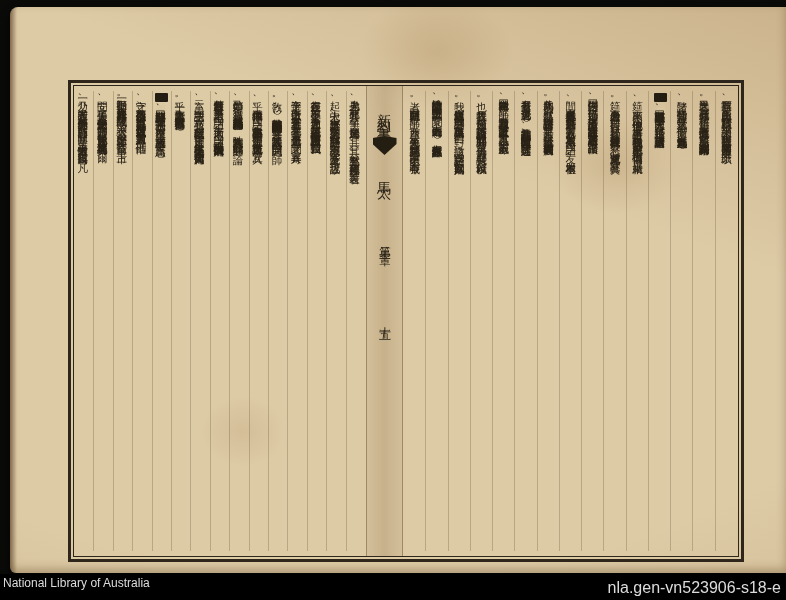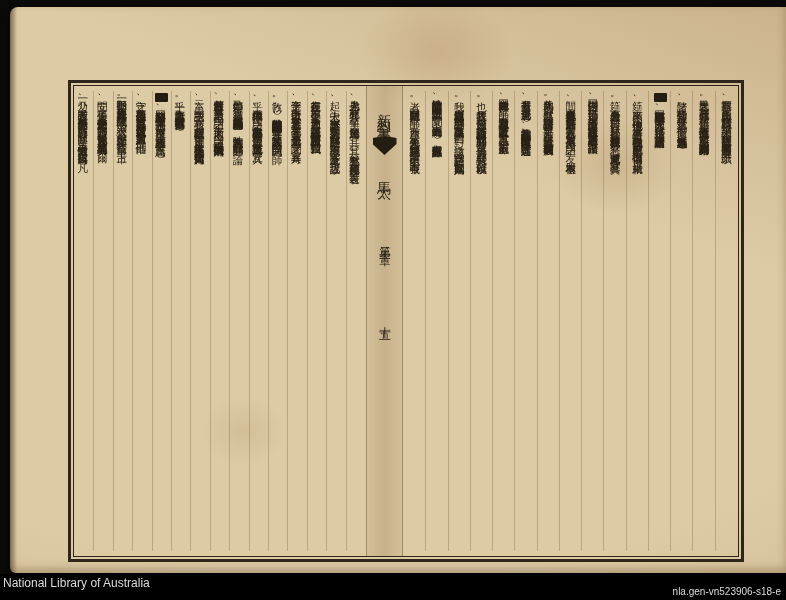--- a/index.html
+++ b/index.html
@@ -60,21 +60,21 @@
                   clip-path:polygon(0 10%, 50% 0, 100% 10%, 100% 42%, 50% 100%, 0 42%); }
   .spine-gospel { margin-top:16px; writing-mode:vertical-rl; font-size:14px; letter-spacing:4px; color:#292216; }
   .spine-chapter{ margin-top:58px; writing-mode:vertical-rl; font-size:11.5px; letter-spacing:2px; color:#292216; }
   .spine-page   { margin-top:70px; writing-mode:vertical-rl; font-size:12px; letter-spacing:3px; color:#292216; }
 
   
   .caption-bar  { position:absolute; left:0; bottom:0; width:786px; height:26px; background:#000; }
   .caption-left { position:absolute; left:3px; top:2px;
                   font-family:"Liberation Sans", sans-serif; font-size:12px; color:#dcdcdc;text-align:right; }
   .caption-right{ position:absolute; right:5px; bottom:3px;
-                  font-family:"Liberation Sans", sans-serif; font-size:10px; color:#dcdcdc; }
+                  font-family:"Liberation Sans", sans-serif; font-size:16px; color:#dcdcdc; }
 </style>
 </head>
 <body>
 
 <div class="photo">
   <div class="paper">
     <div class="frame">
       <div class="frame-inner">
 
         <div class="page-left-wrap">

